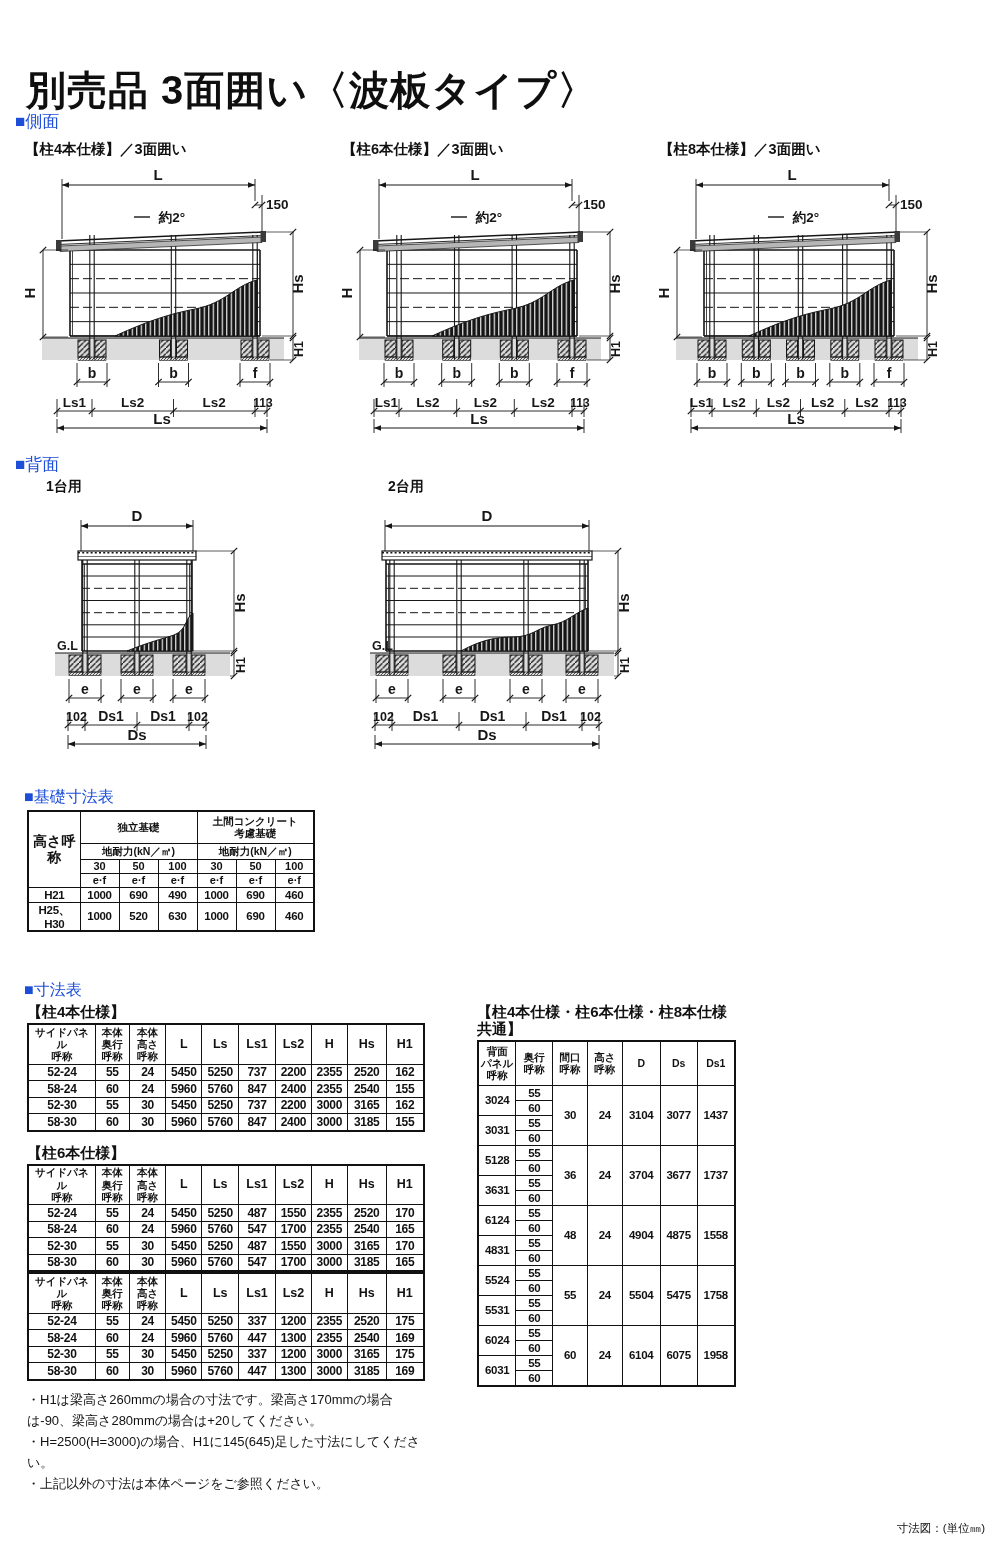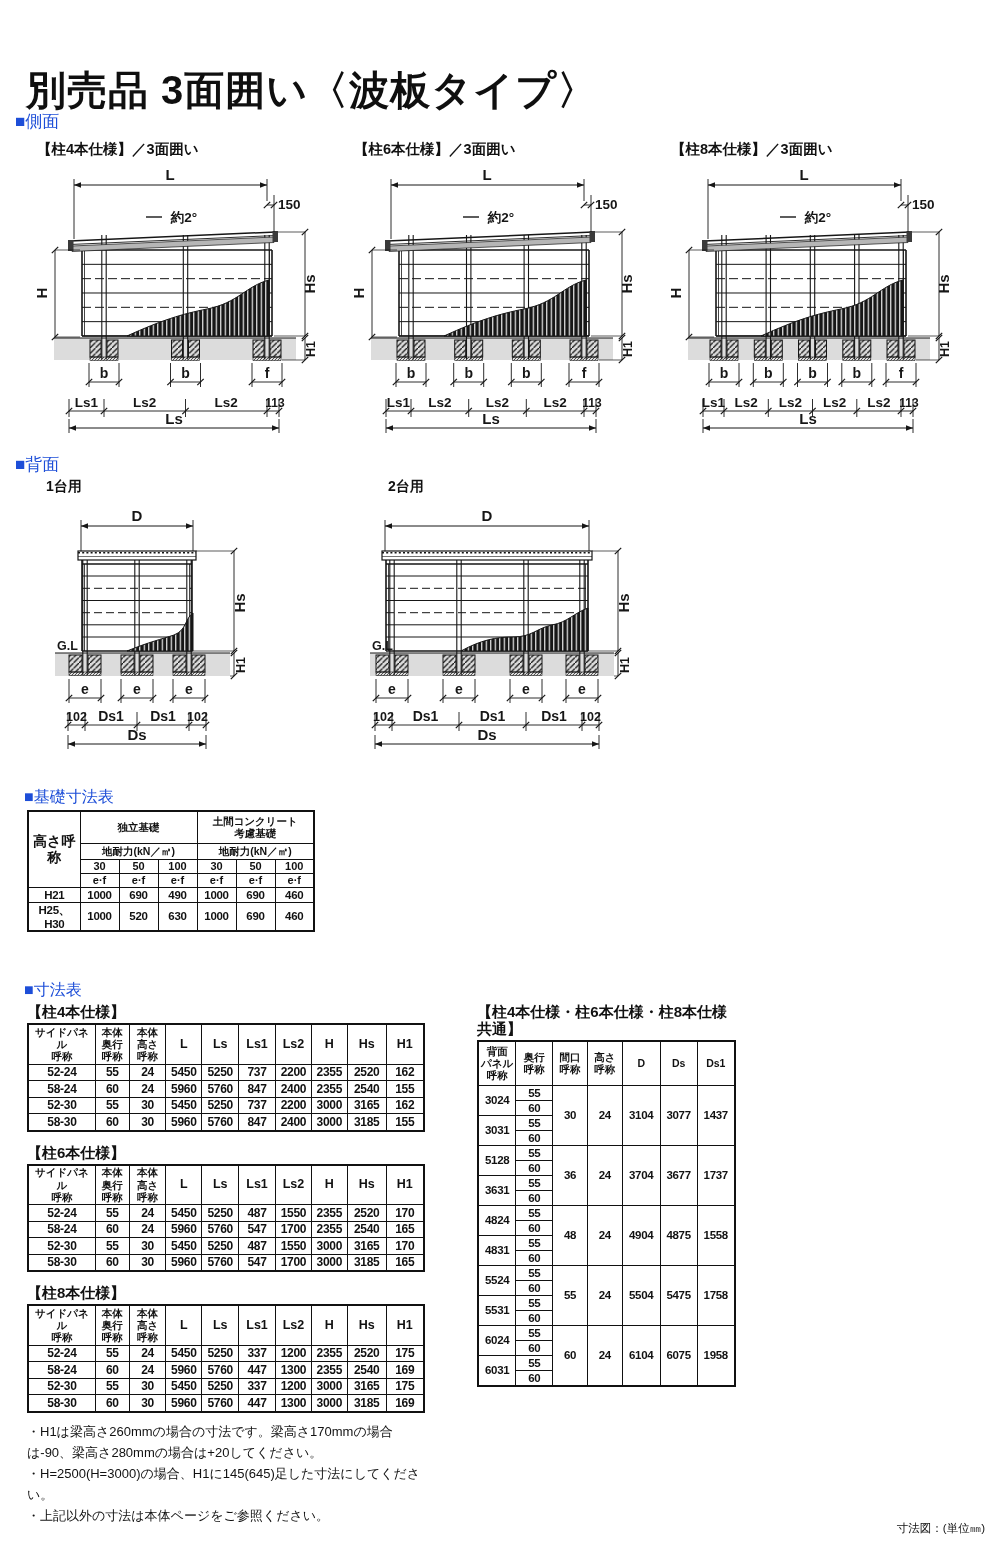--- a/index.html
+++ b/index.html
@@ -5,21 +5,21 @@
   html,body{margin:0;padding:0;background:#fff;}
   body{width:1006px;height:1556px;position:relative;overflow:hidden;
        font-family:"Liberation Sans","DejaVu Sans",sans-serif;color:#111;}
   .abs{position:absolute;}
   .page-title{left:26px;top:36px;font-size:40px;font-weight:900;letter-spacing:1px;color:#0f0f0f;text-align:center;}
   .sec-head{font-size:17px;font-weight:400;color:#1d4ed8;}
   .side-head{left:15px;top:110px;}
   .back-head{left:15px;top:453px;}
   .found-head{left:24px;top:787px;font-size:16px;}
   .dims-head{left:24px;top:980px;font-size:16px;}
-  .side-row{left:24px;top:140px;display:flex;gap:12px;}
+  .side-row{left:12px;top:140px;display:flex;gap:12px;}
   .back-row{left:24px;top:478px;display:flex;gap:12px;}
   .diagram-block{width:305px;}
   .back-block{width:330px;}
   .dcap{font-size:14.5px;font-weight:700;margin:0 0 2px 13px;}
   .dcap2{font-size:14px;font-weight:700;margin:0 0 2px 22px;}
   svg{display:block;}
   svg text{font-family:"Liberation Sans","DejaVu Sans",sans-serif;fill:#161616;}
   
   .t{border-collapse:collapse;border:2px solid #111;table-layout:fixed;background:#fff;}
   .t th,.t td{border:1px solid #111;text-align:center;vertical-align:middle;padding:0 1px;}
@@ -923,21 +923,20 @@
           <td>5760</td>
           <td>547</td>
           <td>1700</td>
           <td>3000</td>
           <td>3185</td>
           <td>165</td>
         </tr>
       </tbody>
   </table>
 
-  <div class="subcap gap-top">【柱8本仕様】</div>
   <table class="t dims">
     <colgroup>
       <col style="width:68px">
         <col style="width:34px">
         <col style="width:37px">
         <col style="width:36px">
         <col style="width:37px">
       <col style="width:37px">
         <col style="width:36px">
         <col style="width:36px">
@@ -1086,21 +1085,21 @@
         </tr>
       <tr>
         <td rowspan="2">3631</td>
         <td>55</td>
       </tr>
       <tr>
           <td>60</td>
         </tr>
 
       <tr>
-        <td rowspan="2">4824</td>
+        <td rowspan="2">6124</td>
         <td>55</td>
         <td rowspan="4">48</td>
         <td rowspan="4">24</td>
         <td rowspan="4">4904</td>
         <td rowspan="4">4875</td>
         <td rowspan="4">1558</td>
       </tr>
       <tr>
           <td>60</td>
         </tr>

